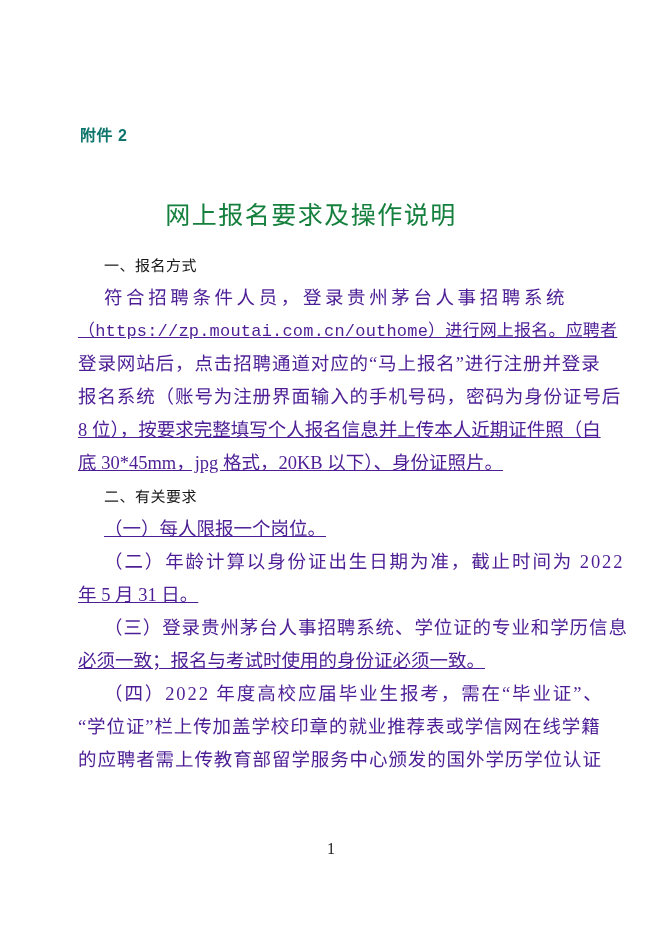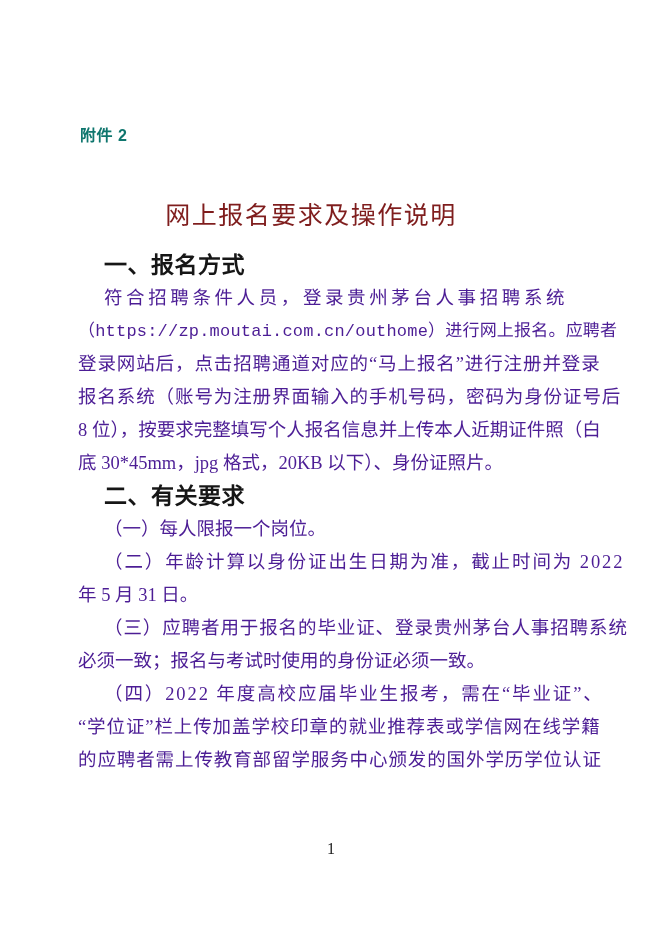--- a/index.html
+++ b/index.html
@@ -36,21 +36,21 @@
   .doc-title {
     position: absolute;
     left: 0;
     top: 178px;
     width: 622px;
     text-align: center;
     font-family: "Liberation Serif", "DejaVu Serif", serif;
     font-size: 25px;
     font-weight: 400;
     letter-spacing: 1.5px;
-    color: #7f1d1d;
+    color: #15803d;
   }
 
   
   .body-block {
     position: absolute;
     left: 78px;
     top: 249px;
     width: 506px;
   }
 
@@ -58,37 +58,37 @@
     height: 33px;
     line-height: 33px;
     font-size: 18.5px;
     white-space: nowrap;
     color: #4c1d95;
   }
 
   
   .line.heading {
     font-family: "Liberation Sans", "DejaVu Sans", sans-serif;
-    font-weight: 700;
-    font-size: 23px;
+    font-weight: 400;
+    font-size: 15px;
     letter-spacing: 0.5px;
     padding-left: 26px;
     color: #161616;
   }
 
   
   .line.indent {
     padding-left: 26px;
   }
 
   
   .line.track-wide  { letter-spacing: 3.6px; }
   .line.track-mid   { letter-spacing: 1.9px; }
   .line.track-small { letter-spacing: 0.9px; }
-  .line.track-none  { letter-spacing: 0px; }
+  .line.track-none  { letter-spacing: 0px; text-decoration: underline; }
 
   
   .line.mono {
     font-family: "Liberation Mono", "DejaVu Sans Mono", monospace;
     font-size: 17px;
     letter-spacing: 0.2px;
   }
 
   
   .page-number {
@@ -128,21 +128,21 @@
     <div class="line track-none">底 30*45mm，jpg 格式，20KB 以下）、身份证照片。</div>
 
     <div class="line heading">二、有关要求</div>
 
     <div class="line indent track-none">（一）每人限报一个岗位。</div>
 
     <div class="line indent track-mid">（二）年龄计算以身份证出生日期为准，截止时间为 2022</div>
 
     <div class="line track-none">年 5 月 31 日。</div>
 
-    <div class="line indent track-small">（三）应聘者用于报名的毕业证、登录贵州茅台人事招聘系统</div>
+    <div class="line indent track-small">（三）登录贵州茅台人事招聘系统、学位证的专业和学历信息</div>
 
     <div class="line track-none">必须一致；报名与考试时使用的身份证必须一致。</div>
 
     <div class="line indent track-mid">（四）2022 年度高校应届毕业生报考，需在“毕业证”、</div>
 
     <div class="line track-small">“学位证”栏上传加盖学校印章的就业推荐表或学信网在线学籍</div>
 
 
     <div class="line track-small">的应聘者需上传教育部留学服务中心颁发的国外学历学位认证</div>
 

